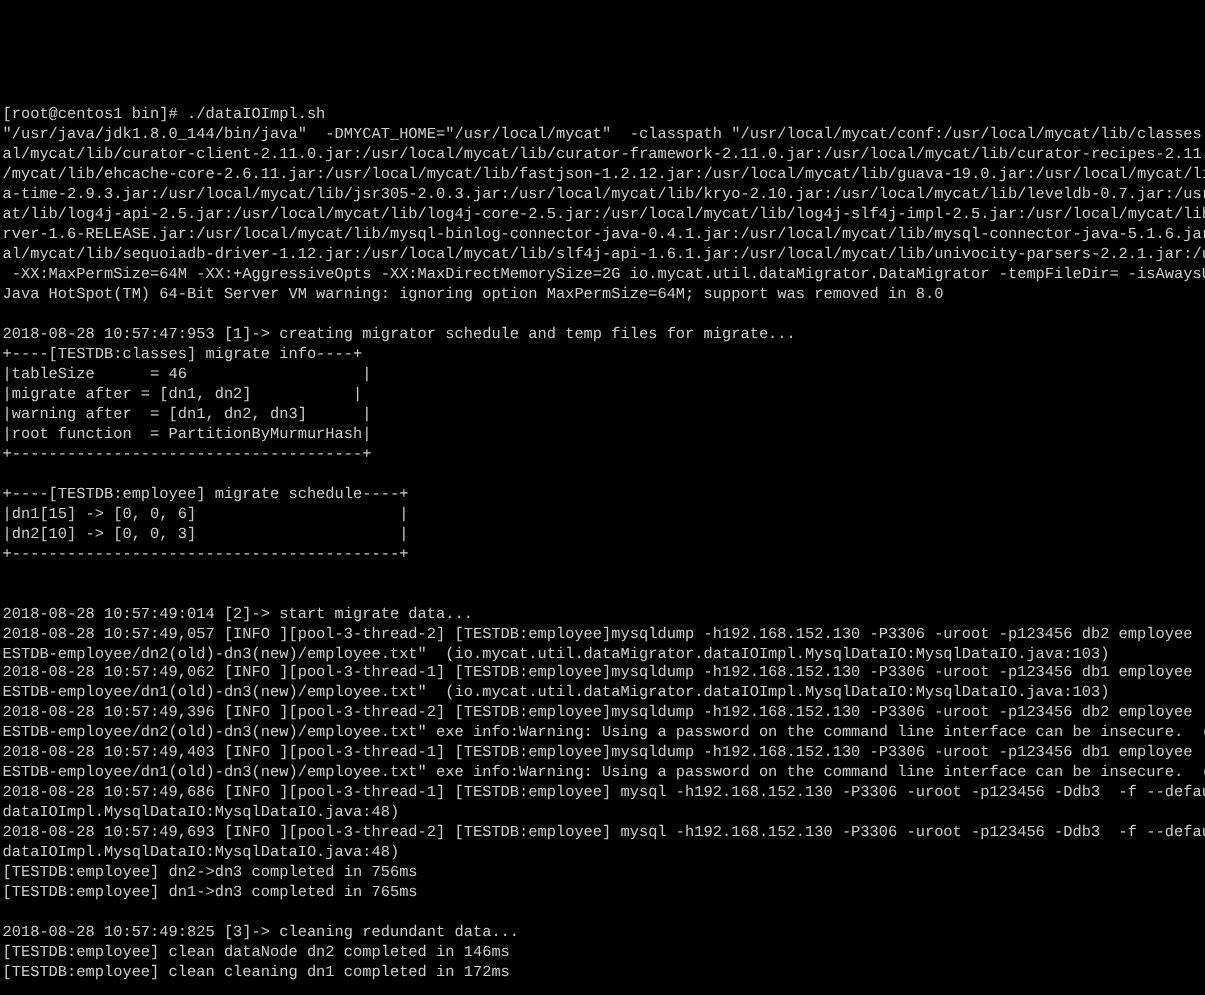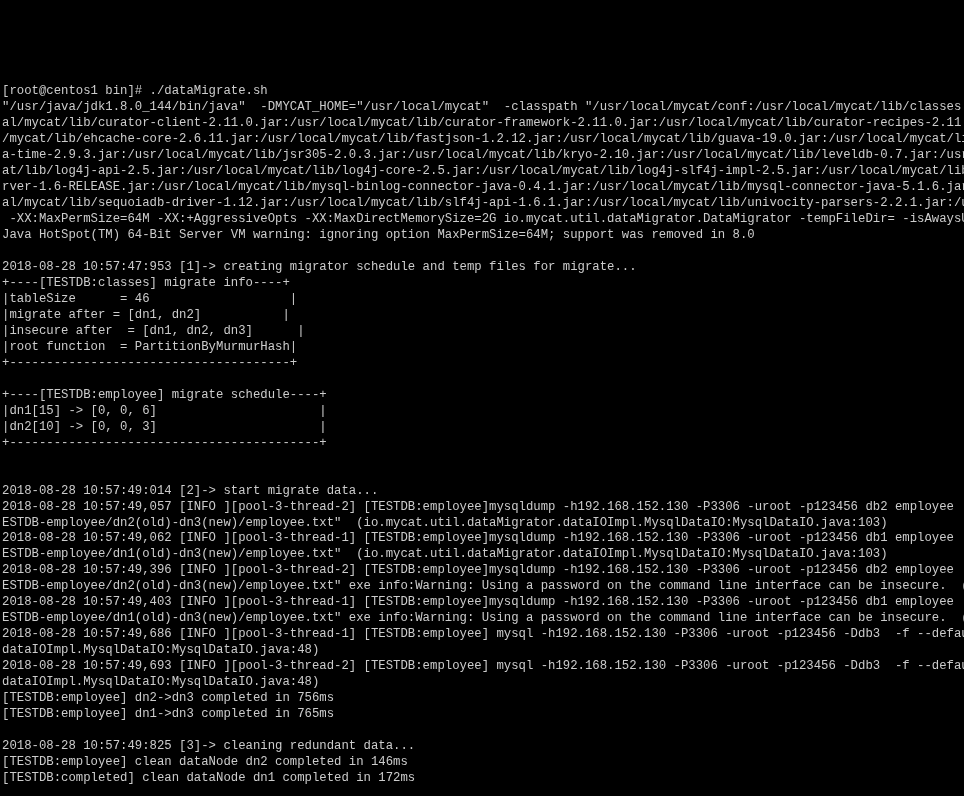--- a/index.html
+++ b/index.html
@@ -17,36 +17,36 @@
   }
   .terminal {
     padding: 4px 2px 2px 2px;
   }
 </style>
 </head>
 <body>
 
 
 
-<div class="terminal"><span>[root@centos1 bin]# ./dataMigrate.sh</span>
+<div class="terminal"><span>[root@centos1 bin]# ./dataIOImpl.sh</span>
 <span>"/usr/java/jdk1.8.0_144/bin/java"  -DMYCAT_HOME="/usr/local/mycat"  -classpath "/usr/local/mycat/conf:/usr/local/mycat/lib/classes:/usr/</span>
 <span>al/mycat/lib/curator-client-2.11.0.jar:/usr/local/mycat/lib/curator-framework-2.11.0.jar:/usr/local/mycat/lib/curator-recipes-2.11.0.j</span>
 <span>/mycat/lib/ehcache-core-2.6.11.jar:/usr/local/mycat/lib/fastjson-1.2.12.jar:/usr/local/mycat/lib/guava-19.0.jar:/usr/local/mycat/lib/h</span>
 <span>a-time-2.9.3.jar:/usr/local/mycat/lib/jsr305-2.0.3.jar:/usr/local/mycat/lib/kryo-2.10.jar:/usr/local/mycat/lib/leveldb-0.7.jar:/usr/lo</span>
 <span>at/lib/log4j-api-2.5.jar:/usr/local/mycat/lib/log4j-core-2.5.jar:/usr/local/mycat/lib/log4j-slf4j-impl-2.5.jar:/usr/local/mycat/lib/ma</span>
 <span>rver-1.6-RELEASE.jar:/usr/local/mycat/lib/mysql-binlog-connector-java-0.4.1.jar:/usr/local/mycat/lib/mysql-connector-java-5.1.6.jar:/u</span>
 <span>al/mycat/lib/sequoiadb-driver-1.12.jar:/usr/local/mycat/lib/slf4j-api-1.6.1.jar:/usr/local/mycat/lib/univocity-parsers-2.2.1.jar:/usr/</span>
 <span> -XX:MaxPermSize=64M -XX:+AggressiveOpts -XX:MaxDirectMemorySize=2G io.mycat.util.dataMigrator.DataMigrator -tempFileDir= -isAwaysUseM</span>
 <span>Java HotSpot(TM) 64-Bit Server VM warning: ignoring option MaxPermSize=64M; support was removed in 8.0</span>
 <span></span>
 <span>2018-08-28 10:57:47:953 [1]-&gt; creating migrator schedule and temp files for migrate...</span>
 <span>+----[TESTDB:classes] migrate info----+</span>
 <span>|tableSize      = 46                   |</span>
 <span>|migrate after = [dn1, dn2]           |</span>
-<span>|insecure after  = [dn1, dn2, dn3]      |</span>
+<span>|warning after  = [dn1, dn2, dn3]      |</span>
 <span>|root function  = PartitionByMurmurHash|</span>
 <span>+--------------------------------------+</span>
 <span></span>
 <span>+----[TESTDB:employee] migrate schedule----+</span>
 <span>|dn1[15] -&gt; [0, 0, 6]                      |</span>
 <span>|dn2[10] -&gt; [0, 0, 3]                      |</span>
 <span>+------------------------------------------+</span>
 <span></span>
 <span></span>
 <span>2018-08-28 10:57:49:014 [2]-&gt; start migrate data...</span>
@@ -60,21 +60,21 @@
 <span>ESTDB-employee/dn1(old)-dn3(new)/employee.txt" exe info:Warning: Using a password on the command line interface can be insecure.  (io.</span>
 <span>2018-08-28 10:57:49,686 [INFO ][pool-3-thread-1] [TESTDB:employee] mysql -h192.168.152.130 -P3306 -uroot -p123456 -Ddb3  -f --default-</span>
 <span>dataIOImpl.MysqlDataIO:MysqlDataIO.java:48)</span>
 <span>2018-08-28 10:57:49,693 [INFO ][pool-3-thread-2] [TESTDB:employee] mysql -h192.168.152.130 -P3306 -uroot -p123456 -Ddb3  -f --default-</span>
 <span>dataIOImpl.MysqlDataIO:MysqlDataIO.java:48)</span>
 <span>[TESTDB:employee] dn2-&gt;dn3 completed in 756ms</span>
 <span>[TESTDB:employee] dn1-&gt;dn3 completed in 765ms</span>
 <span></span>
 <span>2018-08-28 10:57:49:825 [3]-&gt; cleaning redundant data...</span>
 <span>[TESTDB:employee] clean dataNode dn2 completed in 146ms</span>
-<span>[TESTDB:completed] clean dataNode dn1 completed in 172ms</span>
+<span>[TESTDB:employee] clean cleaning dn1 completed in 172ms</span>
 <span></span>
 
 
 
 
 <span></span>
 <span></span>
 
 </div>
 

